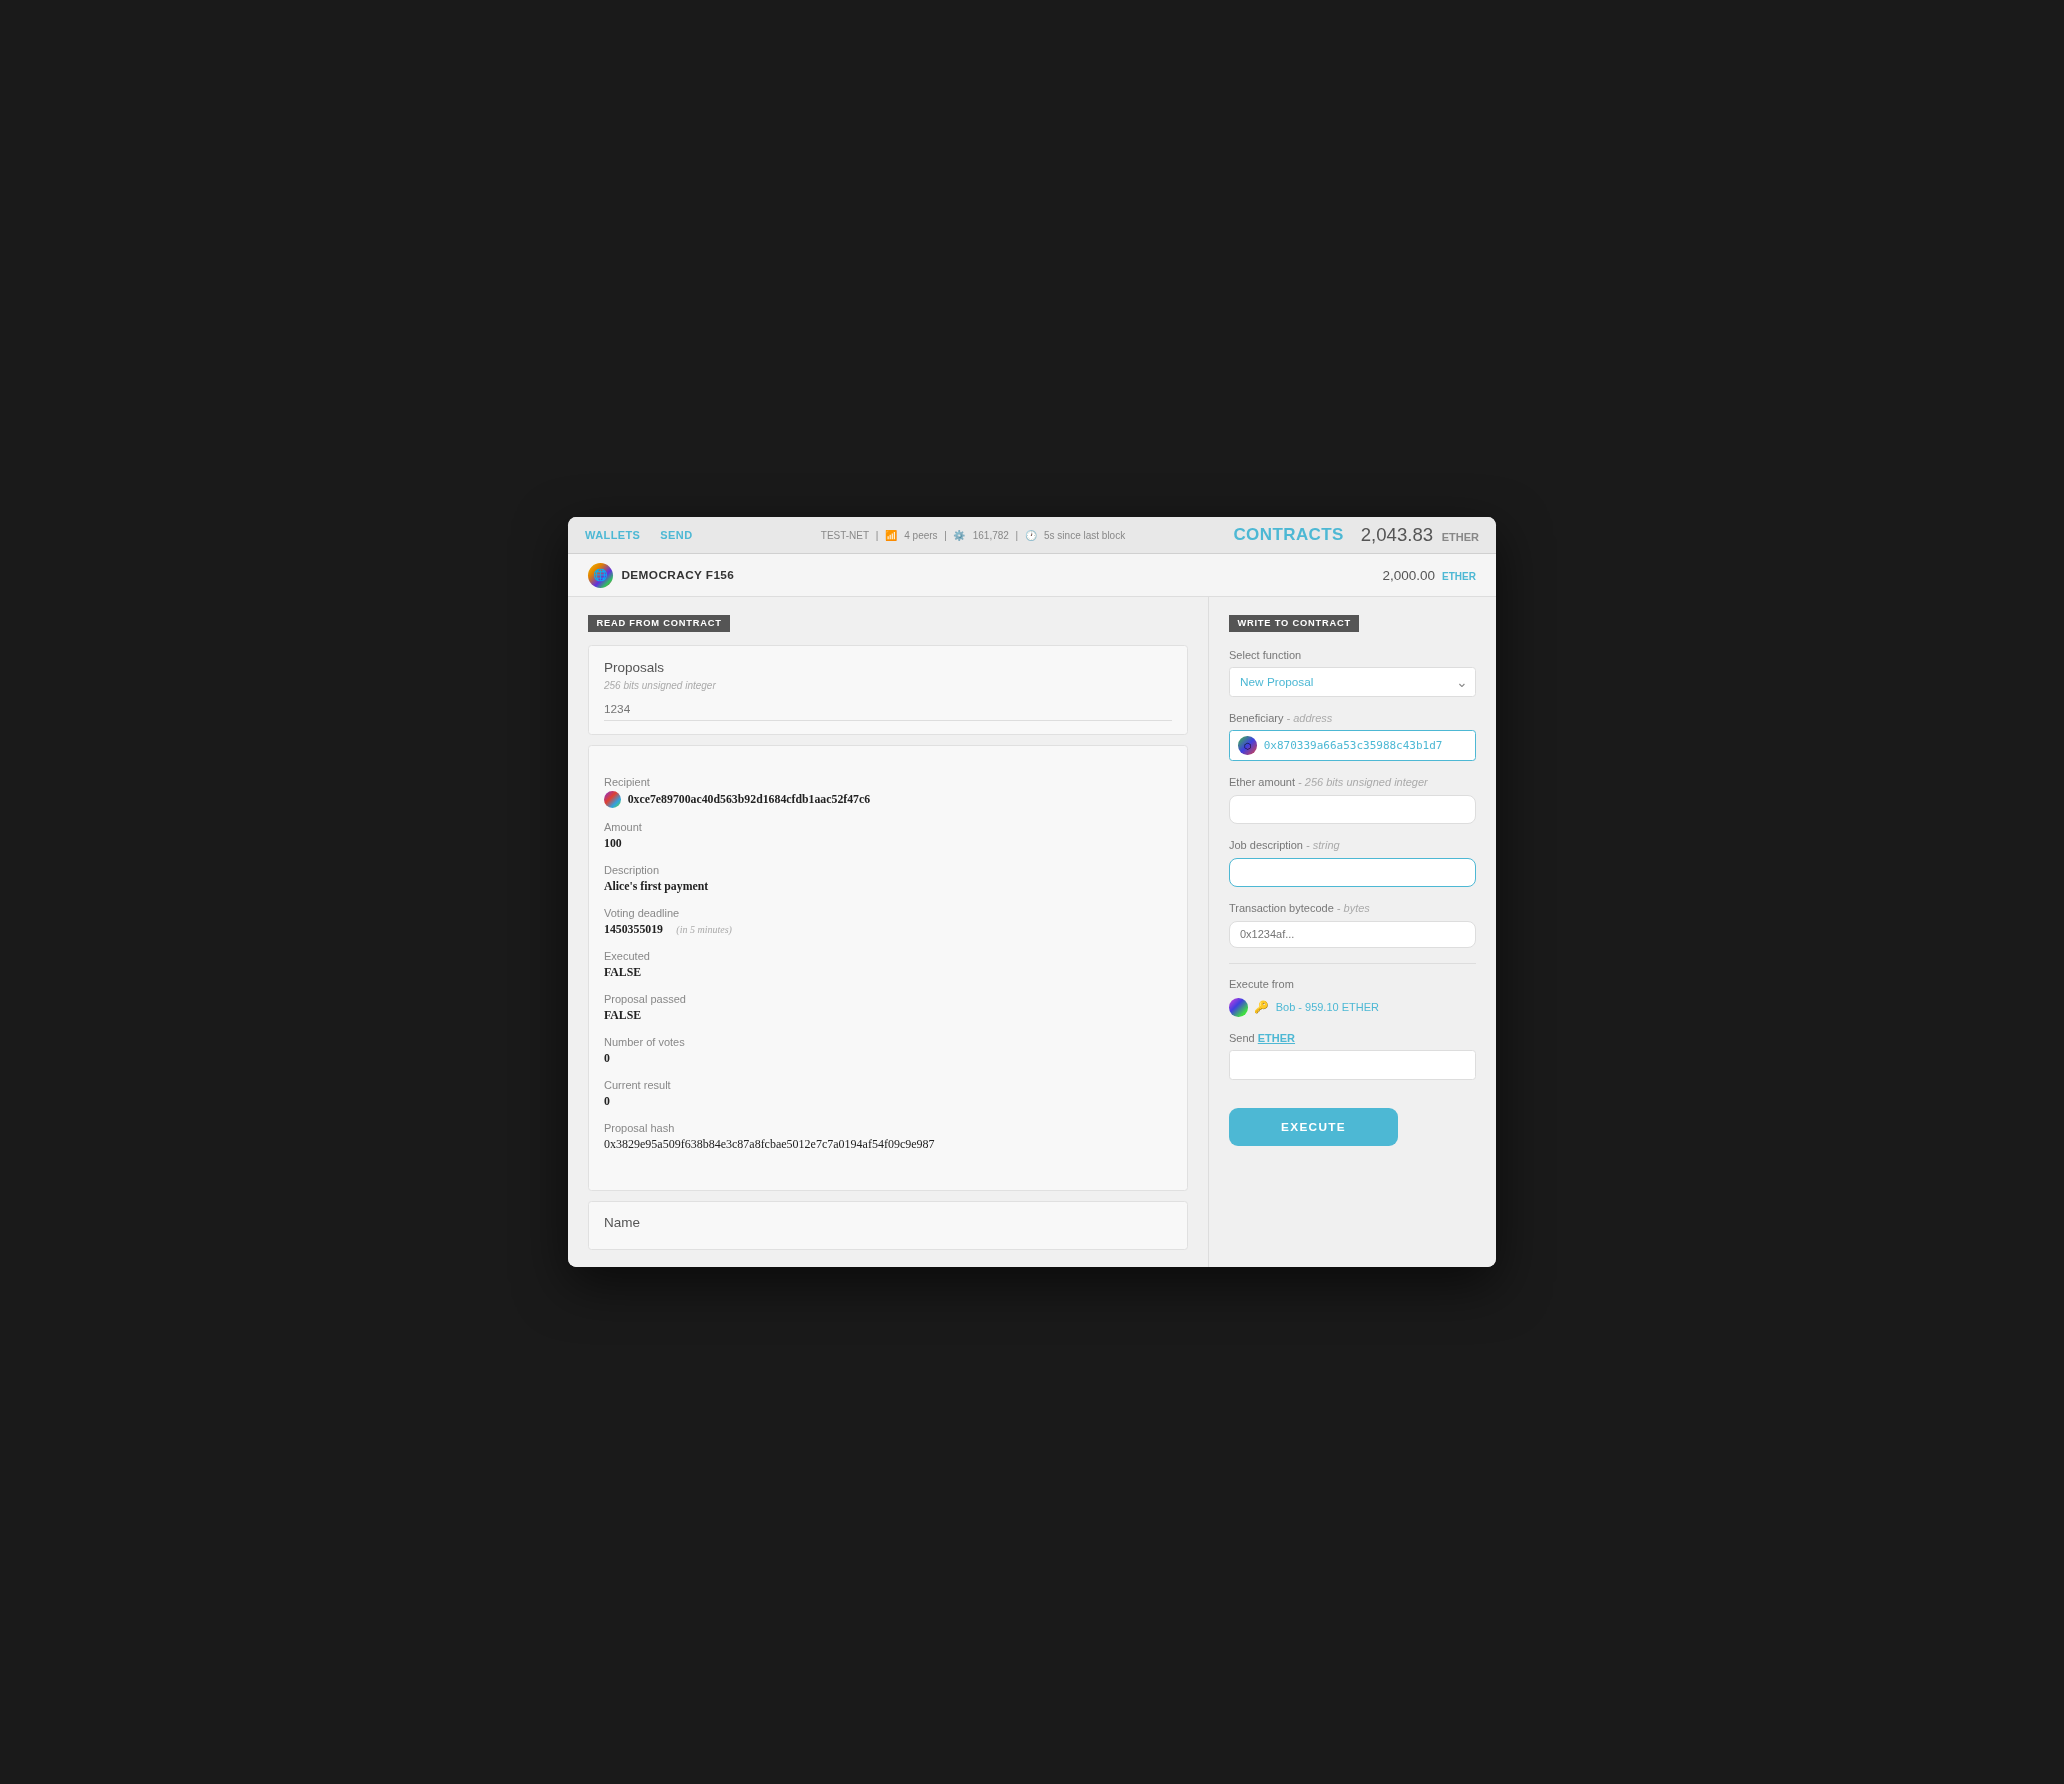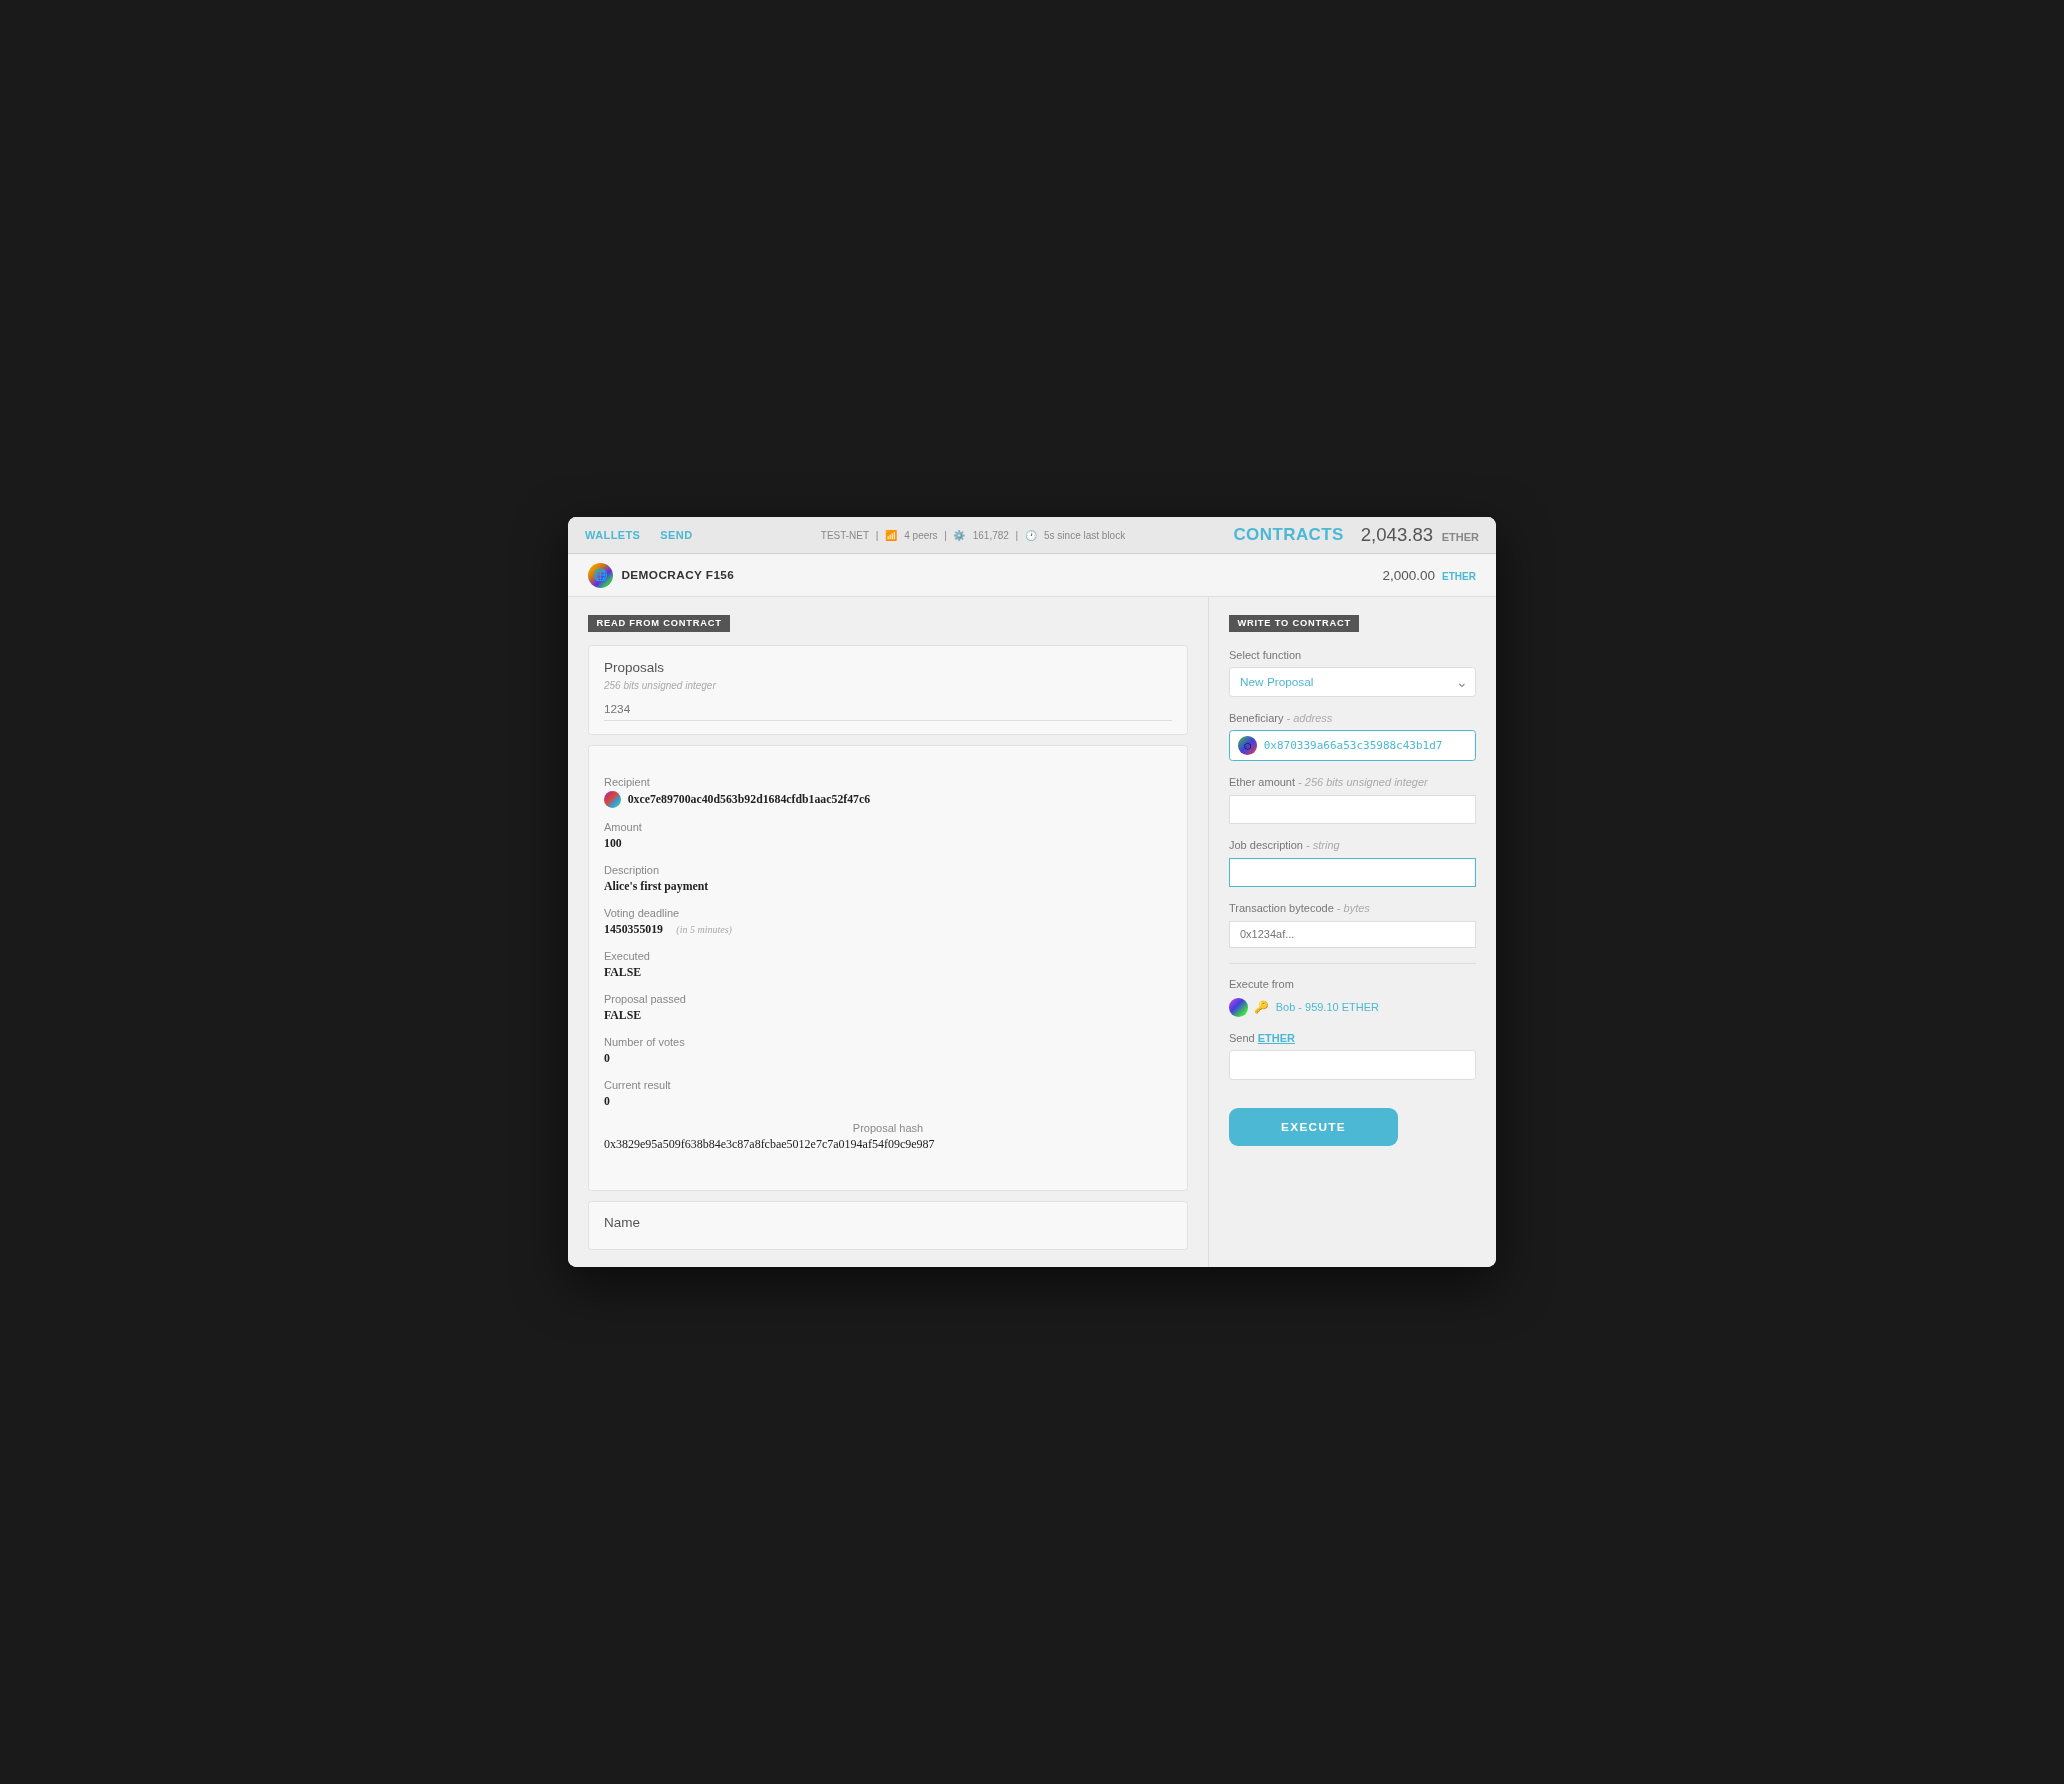--- a/index.html
+++ b/index.html
@@ -192,21 +192,21 @@
     .data-section {
       background: #f8f8f8;
       border: 0.8px solid #e0e0e0;
       border-radius: 3.4px;
       padding: 30px 15px;
       margin-bottom: 0;
     }
     .data-row {
       margin-bottom: 13.5px;
     }
-    .data-row:last-child { margin-bottom: 8px; text-align: center; }
+    .data-row:last-child { margin-bottom: 8px; }
     .data-label {
       font-size: 11px;
       color: #888;
       margin-bottom: 2.5px;
     }
     .data-value {
       font-size: 11.8px;
       color: #222;
       font-weight: 600;
       display: flex;
@@ -311,21 +311,21 @@
     }
     .beneficiary-address {
       font-size: 11px;
       color: #4db8d4;
       font-weight: 500;
       font-family: monospace;
     }
     .text-input {
       width: 100%;
       border: 0.8px solid #ddd;
-      border-radius: 0;
+      border-radius: 8px;
       padding: 6.7px 10px;
       font-size: 11.8px;
       color: #4db8d4;
       outline: none;
       background: #fff;
     }
     .text-input.active-field {
       border-color: #4db8d4;
       border-width: 1.7px;
     }

